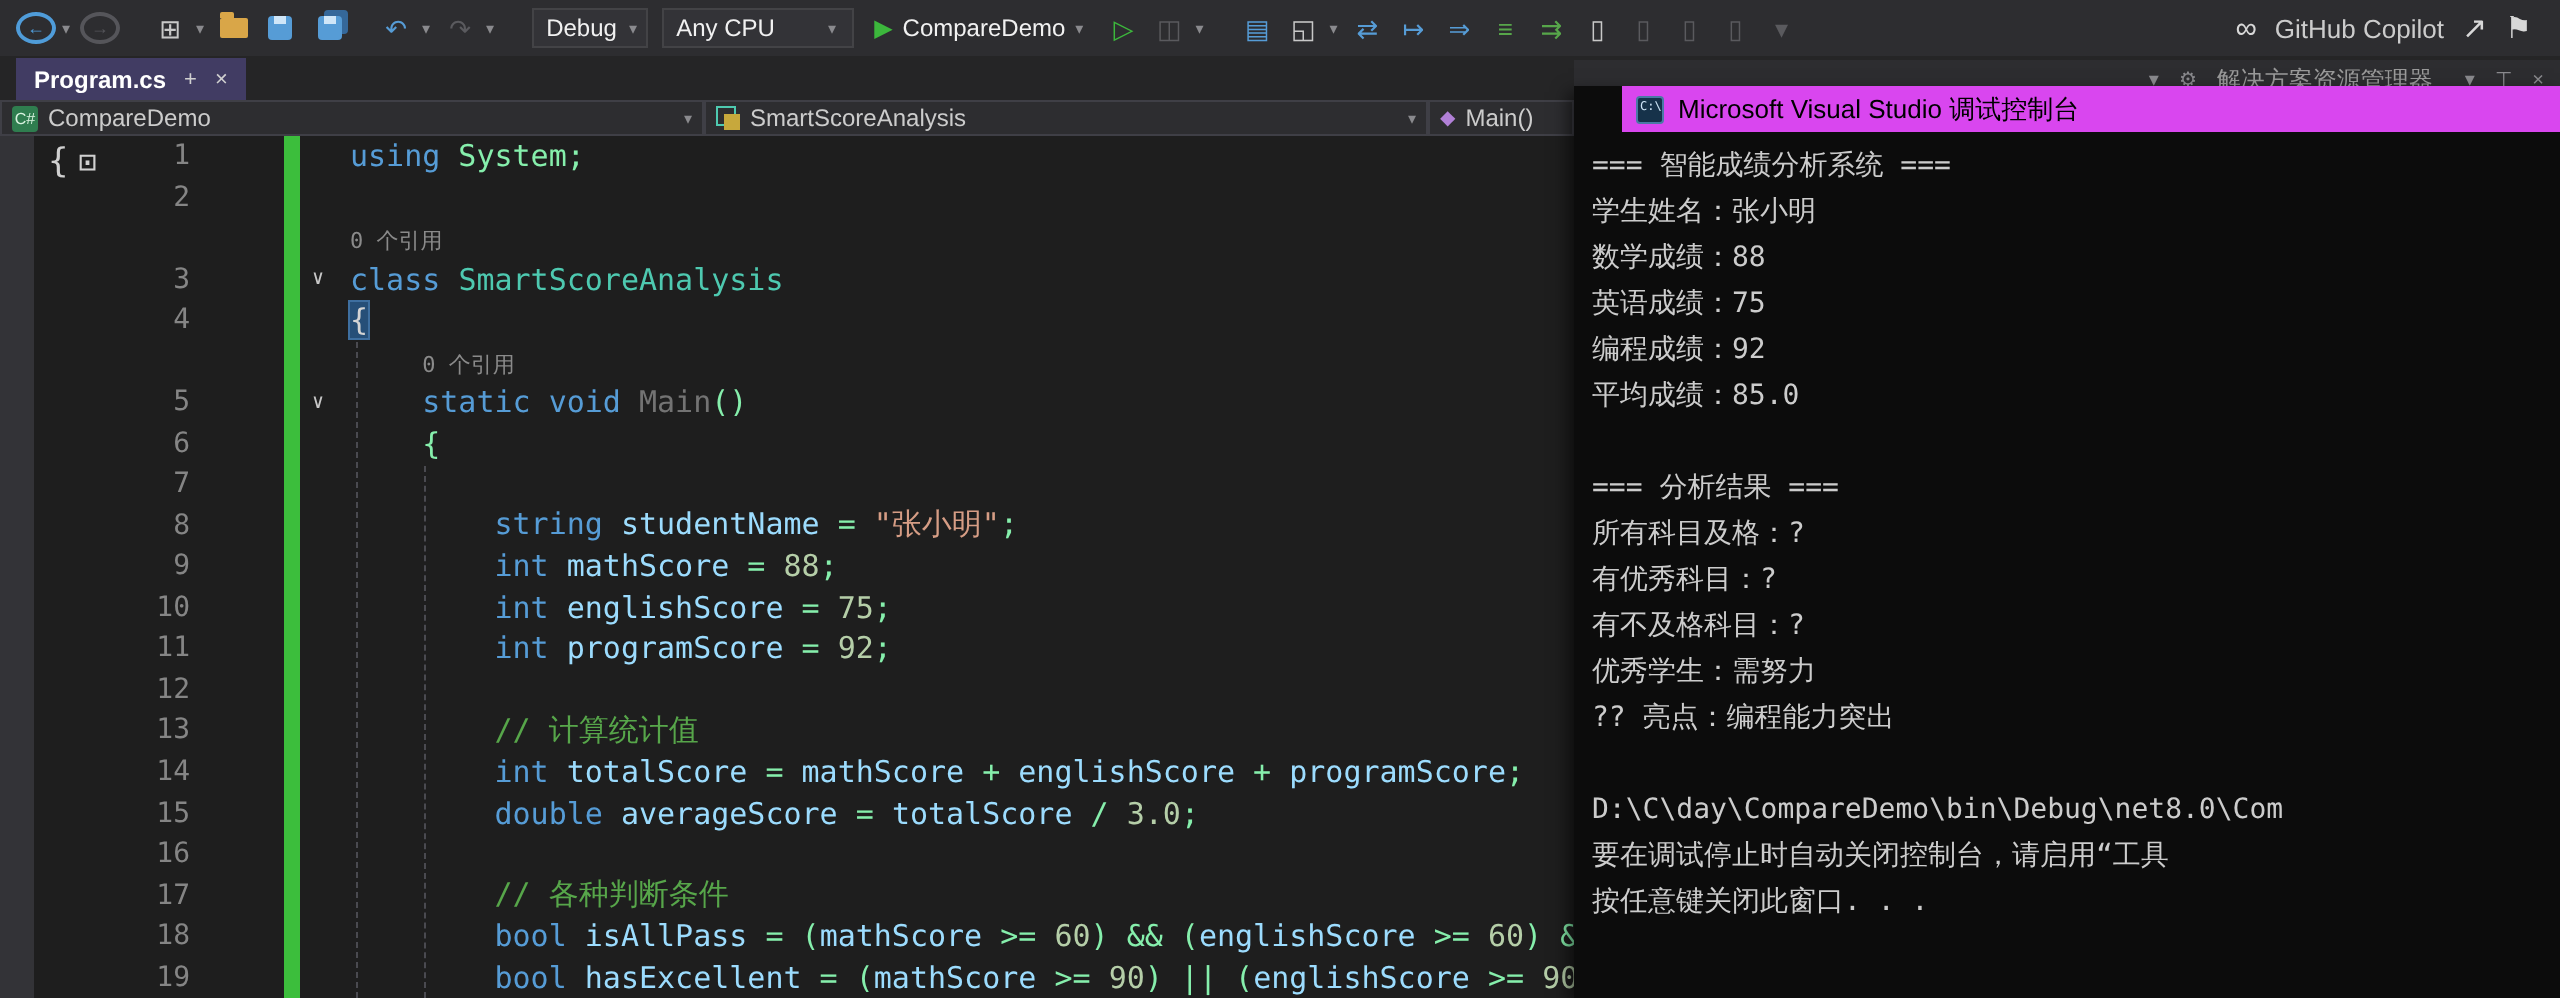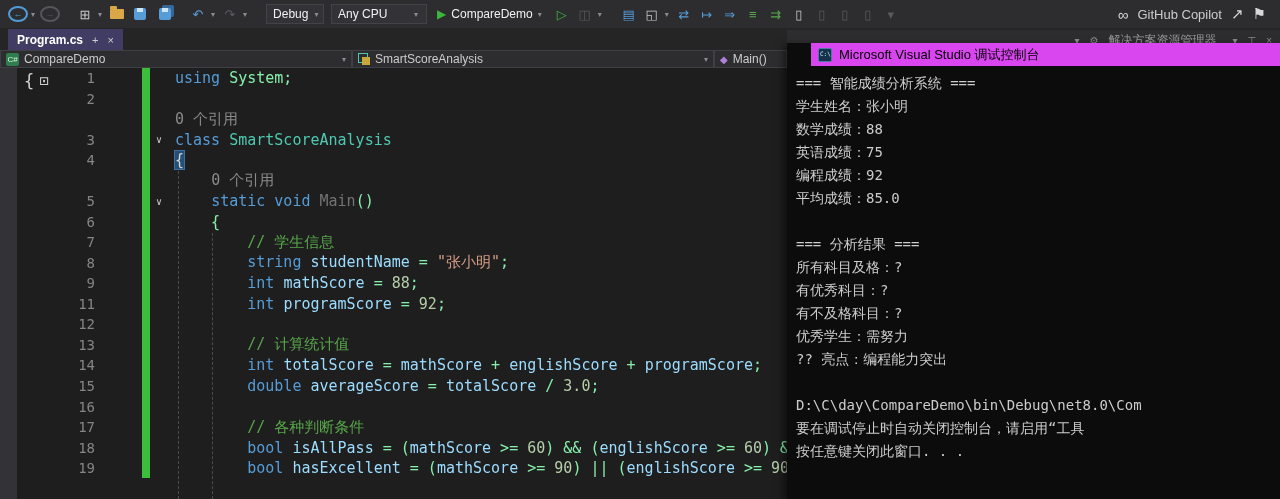--- a/index.html
+++ b/index.html
@@ -77,21 +77,21 @@
   .row { display:flex; height:20.52px; align-items:center; white-space:pre; position:relative; }
   .ln { width:95px; text-align:right; color:#858585; font-size:14px; flex:none; }
   .gut-space { width:47px; flex:none; }
   .gbar { width:8px; align-self:stretch; background:#3cbe3c; flex:none; }
   .outl { width:18px; flex:none; text-align:center; color:#c8c8c8; font-size:10px; position:relative; }
   .outl.line::before { content:""; position:absolute; left:8px; top:0; bottom:0; border-left:1px solid #404045; }
   .code { padding-left:7px; color:#dcdcdc; }
   .tk-kw { color:#569cd6; } .tk-ty { color:#4ec9b0; } .tk-me { color:#737373; }
   .tk-id { color:#9cdcfe; } .tk-nu { color:#b5cea8; } .tk-st { color:#d69d85; }
   .tk-co { color:#57a64a; } .tk-pl { color:#86efac; }
-  .tk-cl { color:#8a8a8a; font-size:15px; }
+  .tk-cl { color:#8a8a8a; font-size:11px; }
   .tk-br { background:#264f78; color:#d4d4d4; outline:1px solid #3e6fa0; }
   .iguide { position:absolute; width:0; border-left:1px dashed #4a4a50; z-index:1; }
   .brace-badge { position:absolute; left:24px; top:3px; color:#d0d0d0; display:flex; gap:5px; align-items:center; z-index:2; }
   .brace-badge .bb1 { font-size:17px; font-family:"DejaVu Sans Mono",monospace; }
   .brace-badge .bb2 { font-size:15px; }
 
   
   .sepanel {
     position:absolute; left:787px; top:30px; width:493px; height:20px; background:#2d2d30;
     display:flex; align-items:center; justify-content:flex-end; gap:10px;
@@ -219,23 +219,24 @@
     </div>
     <div id="editor-rows">
         <div class="row"><span class="ln">1</span><span class="gut-space"></span><span class="gbar"></span><span class="outl"></span><span class="code"><span class="tk-kw">using</span><span class="tk-pl"> System;</span></span></div>
         <div class="row"><span class="ln">2</span><span class="gut-space"></span><span class="gbar"></span><span class="outl"></span><span class="code"></span></div>
         <div class="row"><span class="ln"></span><span class="gut-space"></span><span class="gbar"></span><span class="outl"></span><span class="code"><span class="tk-cl">0 个引用</span></span></div>
         <div class="row"><span class="ln">3</span><span class="gut-space"></span><span class="gbar"></span><span class="outl">∨</span><span class="code"><span class="tk-kw">class</span><span class="tk-pl"> </span><span class="tk-ty">SmartScoreAnalysis</span></span></div>
         <div class="row"><span class="ln">4</span><span class="gut-space"></span><span class="gbar"></span><span class="outl line"></span><span class="code"><span class="tk-br">{</span></span></div>
         <div class="row"><span class="ln"></span><span class="gut-space"></span><span class="gbar"></span><span class="outl line"></span><span class="code"><span class="tk-pl">    </span><span class="tk-cl">0 个引用</span></span></div>
         <div class="row"><span class="ln">5</span><span class="gut-space"></span><span class="gbar"></span><span class="outl">∨</span><span class="code"><span class="tk-pl">    </span><span class="tk-kw">static</span><span class="tk-pl"> </span><span class="tk-kw">void</span><span class="tk-pl"> </span><span class="tk-me">Main</span><span class="tk-pl">()</span></span></div>
         <div class="row"><span class="ln">6</span><span class="gut-space"></span><span class="gbar"></span><span class="outl line"></span><span class="code"><span class="tk-pl">    {</span></span></div>
-        <div class="row"><span class="ln">7</span><span class="gut-space"></span><span class="gbar"></span><span class="outl line"></span><span class="code"><span class="tk-pl">        </span><span class="tk-co">// 学生信息</span></span></div>
+        <div class="row"><span class="ln">7</span><span class="gut-space"></span><span class="gbar"></span><span class="outl line"></span></div>
         <div class="row"><span class="ln">8</span><span class="gut-space"></span><span class="gbar"></span><span class="outl line"></span><span class="code"><span class="tk-pl">        </span><span class="tk-kw">string</span><span class="tk-pl"> </span><span class="tk-id">studentName</span><span class="tk-pl"> = </span><span class="tk-st">"张小明"</span><span class="tk-pl">;</span></span></div>
         <div class="row"><span class="ln">9</span><span class="gut-space"></span><span class="gbar"></span><span class="outl line"></span><span class="code"><span class="tk-pl">        </span><span class="tk-kw">int</span><span class="tk-pl"> </span><span class="tk-id">mathScore</span><span class="tk-pl"> = </span><span class="tk-nu">88</span><span class="tk-pl">;</span></span></div>
+        <div class="row"><span class="ln">10</span><span class="gut-space"></span><span class="gbar"></span><span class="outl line"></span><span class="code"><span class="tk-pl">        </span><span class="tk-kw">int</span><span class="tk-pl"> </span><span class="tk-id">englishScore</span><span class="tk-pl"> = </span><span class="tk-nu">75</span><span class="tk-pl">;</span></span></div>
         <div class="row"><span class="ln">11</span><span class="gut-space"></span><span class="gbar"></span><span class="outl line"></span><span class="code"><span class="tk-pl">        </span><span class="tk-kw">int</span><span class="tk-pl"> </span><span class="tk-id">programScore</span><span class="tk-pl"> = </span><span class="tk-nu">92</span><span class="tk-pl">;</span></span></div>
         <div class="row"><span class="ln">12</span><span class="gut-space"></span><span class="gbar"></span><span class="outl line"></span><span class="code"></span></div>
         <div class="row"><span class="ln">13</span><span class="gut-space"></span><span class="gbar"></span><span class="outl line"></span><span class="code"><span class="tk-pl">        </span><span class="tk-co">// 计算统计值</span></span></div>
         <div class="row"><span class="ln">14</span><span class="gut-space"></span><span class="gbar"></span><span class="outl line"></span><span class="code"><span class="tk-pl">        </span><span class="tk-kw">int</span><span class="tk-pl"> </span><span class="tk-id">totalScore</span><span class="tk-pl"> = </span><span class="tk-id">mathScore</span><span class="tk-pl"> + </span><span class="tk-id">englishScore</span><span class="tk-pl"> + </span><span class="tk-id">programScore</span><span class="tk-pl">;</span></span></div>
         <div class="row"><span class="ln">15</span><span class="gut-space"></span><span class="gbar"></span><span class="outl line"></span><span class="code"><span class="tk-pl">        </span><span class="tk-kw">double</span><span class="tk-pl"> </span><span class="tk-id">averageScore</span><span class="tk-pl"> = </span><span class="tk-id">totalScore</span><span class="tk-pl"> / </span><span class="tk-nu">3.0</span><span class="tk-pl">;</span></span></div>
         <div class="row"><span class="ln">16</span><span class="gut-space"></span><span class="gbar"></span><span class="outl line"></span><span class="code"></span></div>
         <div class="row"><span class="ln">17</span><span class="gut-space"></span><span class="gbar"></span><span class="outl line"></span><span class="code"><span class="tk-pl">        </span><span class="tk-co">// 各种判断条件</span></span></div>
         <div class="row"><span class="ln">18</span><span class="gut-space"></span><span class="gbar"></span><span class="outl line"></span><span class="code"><span class="tk-pl">        </span><span class="tk-kw">bool</span><span class="tk-pl"> </span><span class="tk-id">isAllPass</span><span class="tk-pl"> = (</span><span class="tk-id">mathScore</span><span class="tk-pl"> &gt;= </span><span class="tk-nu">60</span><span class="tk-pl">) &amp;&amp; (</span><span class="tk-id">englishScore</span><span class="tk-pl"> &gt;= </span><span class="tk-nu">60</span><span class="tk-pl">) &amp;&amp; (</span></span></div>
         <div class="row"><span class="ln">19</span><span class="gut-space"></span><span class="gbar"></span><span class="outl line"></span><span class="code"><span class="tk-pl">        </span><span class="tk-kw">bool</span><span class="tk-pl"> </span><span class="tk-id">hasExcellent</span><span class="tk-pl"> = (</span><span class="tk-id">mathScore</span><span class="tk-pl"> &gt;= </span><span class="tk-nu">90</span><span class="tk-pl">) || (</span><span class="tk-id">englishScore</span><span class="tk-pl"> &gt;= </span><span class="tk-nu">90</span></span></div>
       </div>

